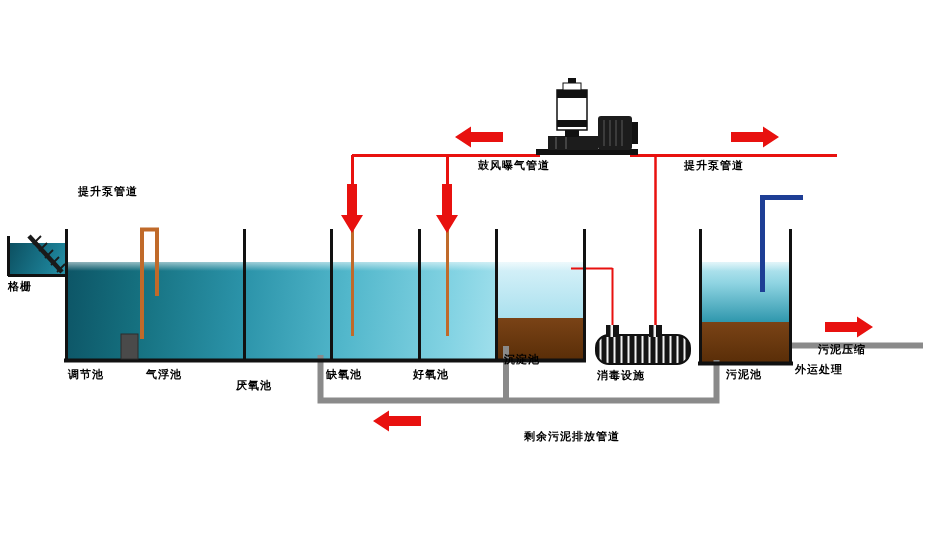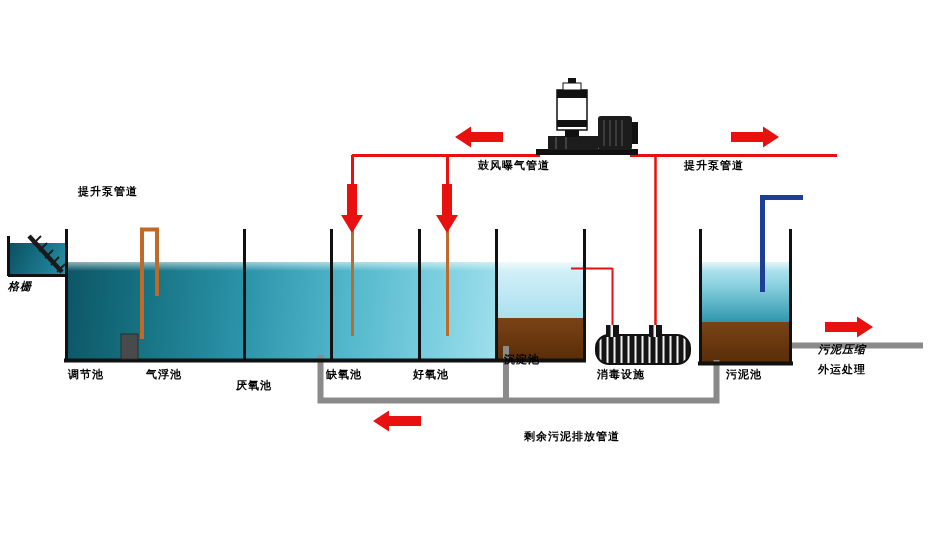--- a/index.html
+++ b/index.html
@@ -124,30 +124,30 @@
       <path d="M455,137 L471,126.5 L471,132 L503,132 L503,142 L471,142 L471,147.5 Z"></path>
       <path d="M779,137 L763,126.5 L763,132 L731,132 L731,142 L763,142 L763,147.5 Z"></path>
       <path d="M352,233 L341,215 L347,215 L347,184 L357,184 L357,215 L363,215 Z"></path>
       <path d="M447,233 L436,215 L442,215 L442,184 L452,184 L452,215 L458,215 Z"></path>
       <path d="M373,421 L389,410.5 L389,416 L421,416 L421,426 L389,426 L389,431.5 Z"></path>
       <path d="M873,327 L857,316.5 L857,322 L825,322 L825,332 L857,332 L857,337.5 Z"></path>
     </g>
   </svg>
 
   <div class="lbl" style="left:78px;top:186px;">提升泵管道</div>
-  <div class="lbl" style="left:8px;top:281px;font-style:italic;">格栅</div>
+  <div class="lbl" style="left:8px;top:281px;">格栅</div>
   <div class="lbl" style="left:478px;top:160px;">鼓风曝气管道</div>
   <div class="lbl" style="left:684px;top:160px;">提升泵管道</div>
 
   <div class="lbl" style="left:68px;top:369px;">调节池</div>
   <div class="lbl" style="left:146px;top:369px;">气浮池</div>
   <div class="lbl" style="left:236px;top:380px;">厌氧池</div>
   <div class="lbl" style="left:326px;top:369px;">缺氧池</div>
   <div class="lbl" style="left:413px;top:369px;">好氧池</div>
   <div class="lbl" style="left:504px;top:354px;">沉淀池</div>
-  <div class="lbl" style="left:597px;top:369px;">消毒设施</div>
+  <div class="lbl" style="left:597px;top:369px;font-family:Liberation Serif, serif;">消毒设施</div>
   <div class="lbl" style="left:726px;top:369px;">污泥池</div>
 
-  <div class="lbl" style="left:818px;top:344px;font-style:italic;">污泥压缩</div>
-  <div class="lbl" style="left:818px;top:364px;">外运处理</div>
+  <div class="lbl" style="left:818px;top:344px;">污泥压缩</div>
+  <div class="lbl" style="left:795px;top:364px;">外运处理</div>
   <div class="lbl" style="left:524px;top:431px;">剩余污泥排放管道</div>
 
 </div>
 
 </body></html>

